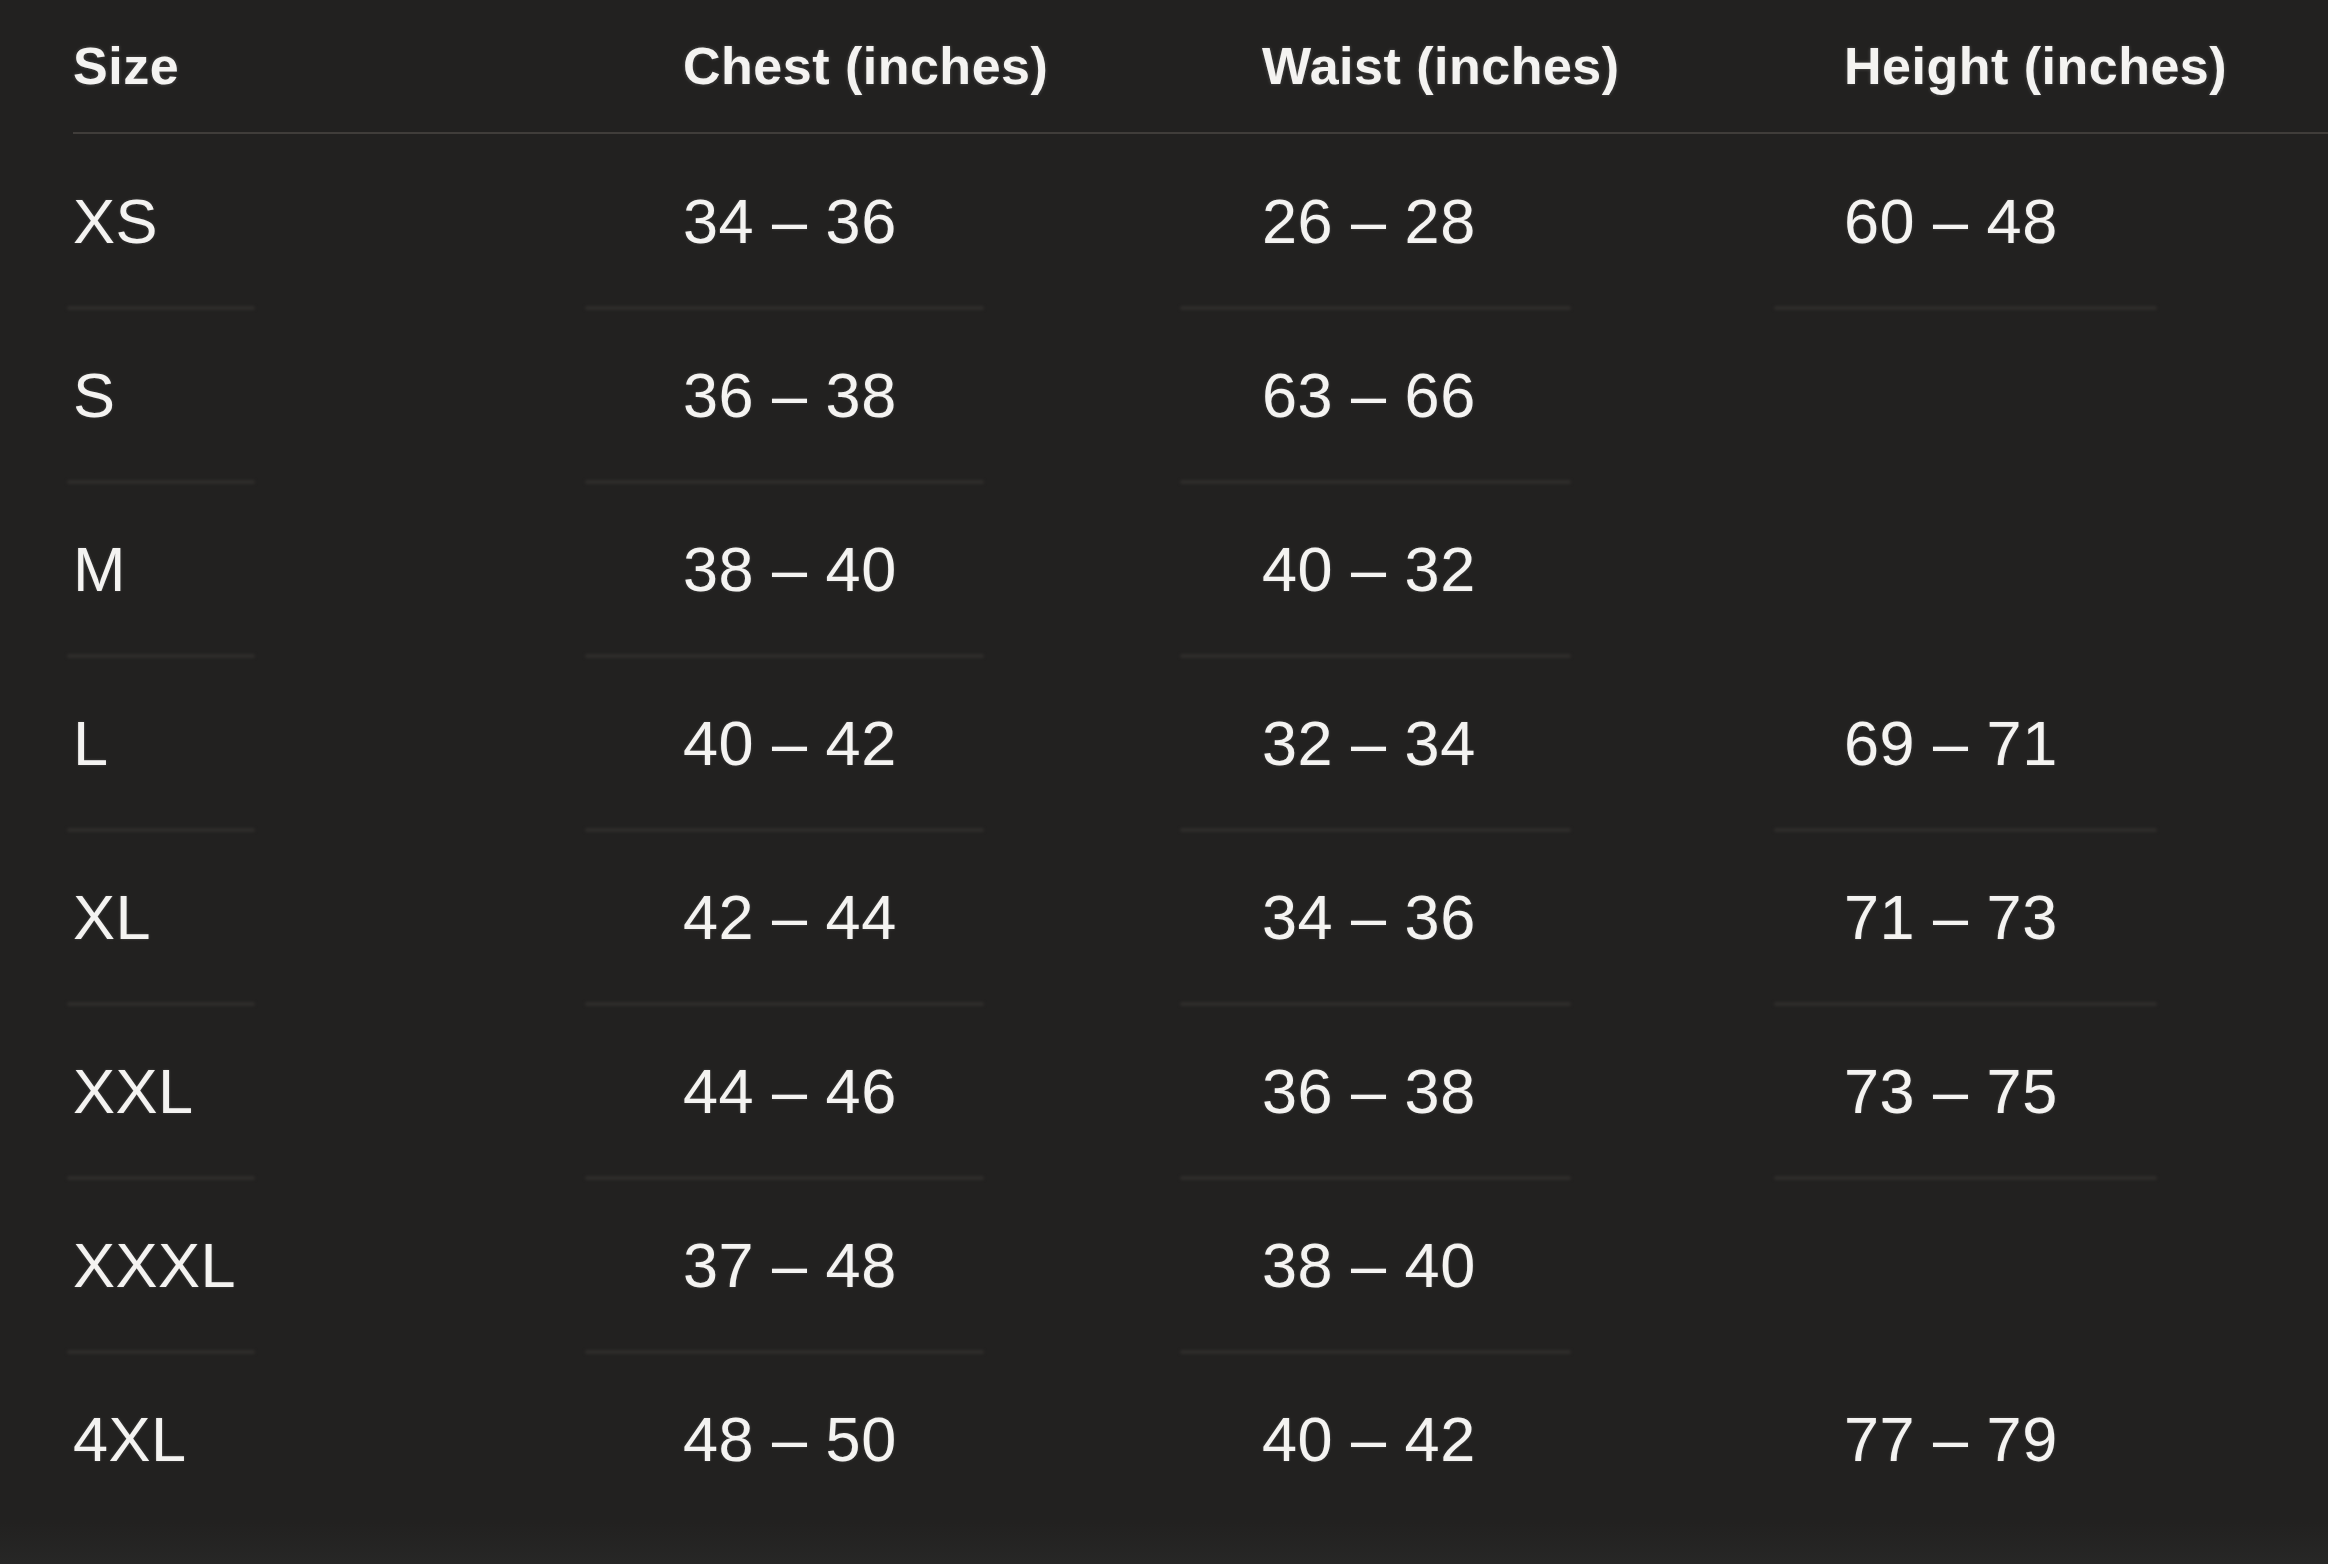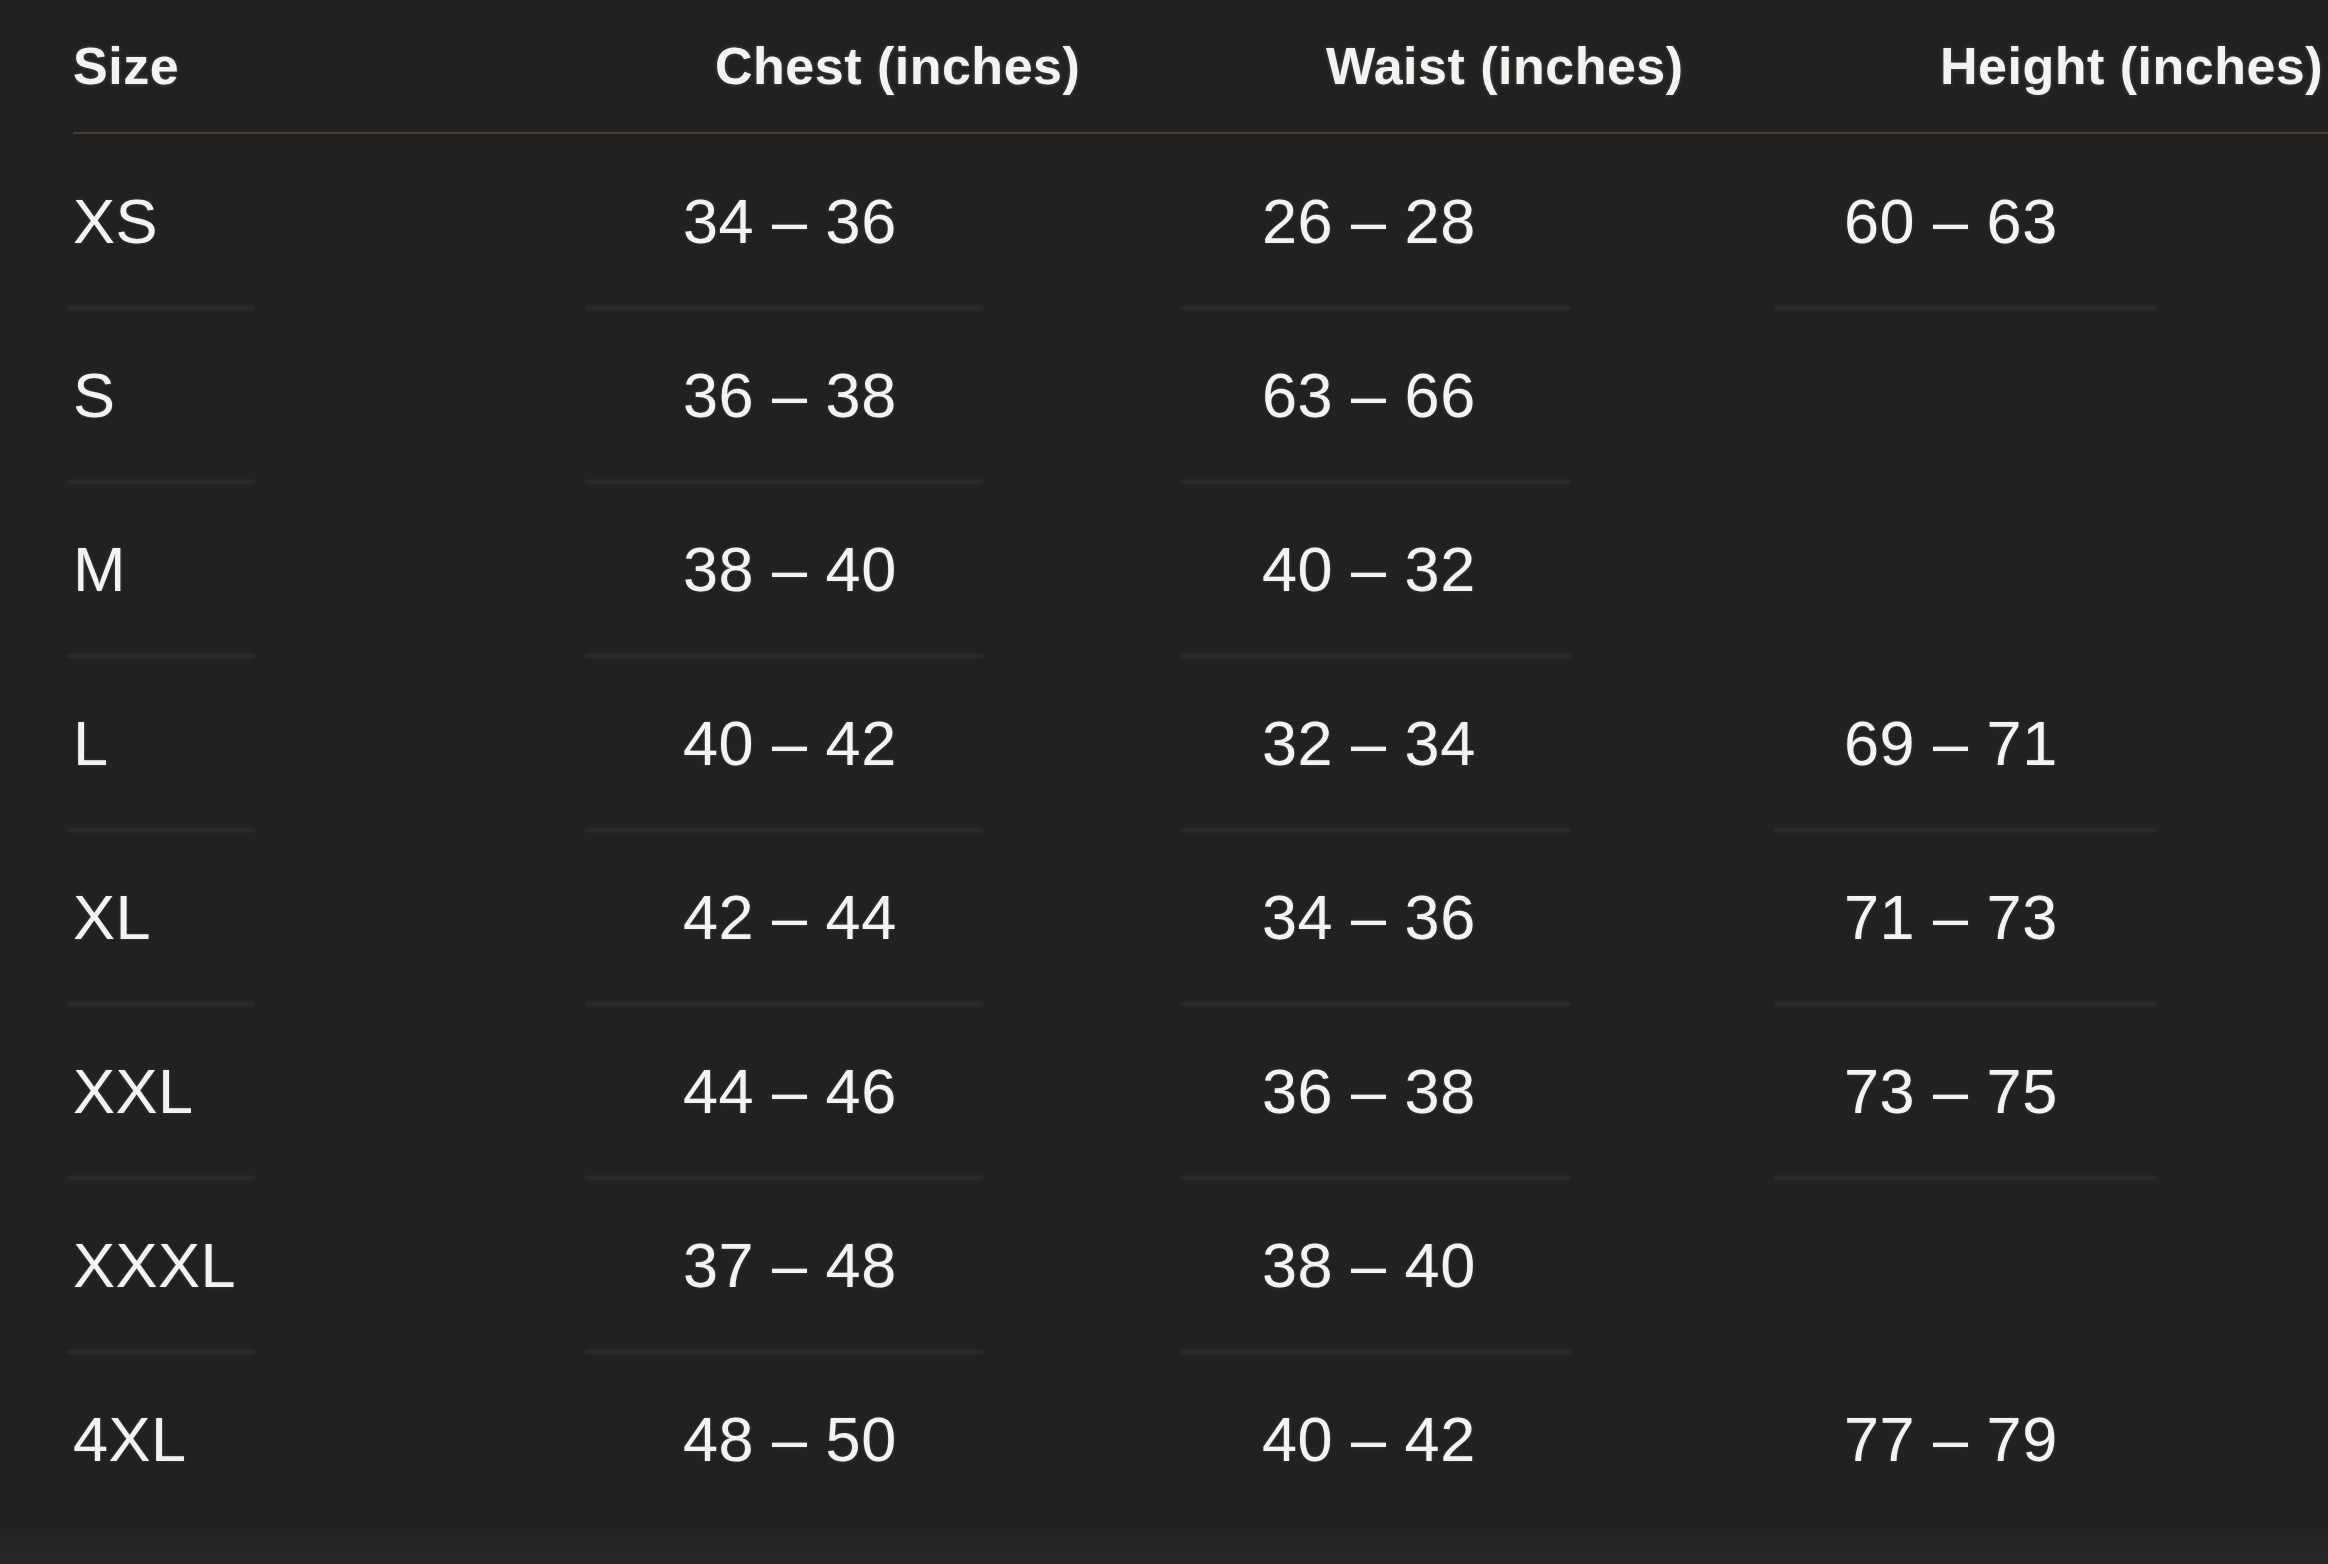--- a/index.html
+++ b/index.html
@@ -21,21 +21,20 @@
     padding-left: 73px;
   }
   .grid-row {
     display: grid;
     grid-template-columns: 610px 579px 582px 1fr;
     align-items: center;
   }
   .header-row {
     height: 132px;
     border-bottom: 2.9px solid #403d3a;
-    gap: 32px;
   }
   .header-cell {
     font-size: 52px;
     font-weight: 700;
     letter-spacing: 0.5px;
     text-shadow: 0 0 3.9px rgba(255,255,255,0.22);
     white-space: nowrap;
   }
   .data-row {
     height: 174px;
@@ -76,21 +75,21 @@
     <div class="header-cell">Size</div>
     <div class="header-cell">Chest (inches)</div>
     <div class="header-cell">Waist (inches)</div>
     <div class="header-cell">Height (inches)</div>
   </div>
 
   <div class="grid-row data-row">
     <div class="data-cell">XS</div>
     <div class="data-cell">34 – 36</div>
     <div class="data-cell">26 – 28</div>
-    <div class="data-cell">60 – 63</div>
+    <div class="data-cell">60 – 48</div>
   </div>
 
   <div class="grid-row data-row">
     <div class="data-cell">S</div>
     <div class="data-cell">36 – 38</div>
     <div class="data-cell">63 – 66</div>
   </div>
 
   <div class="grid-row data-row">
     <div class="data-cell">M</div>

